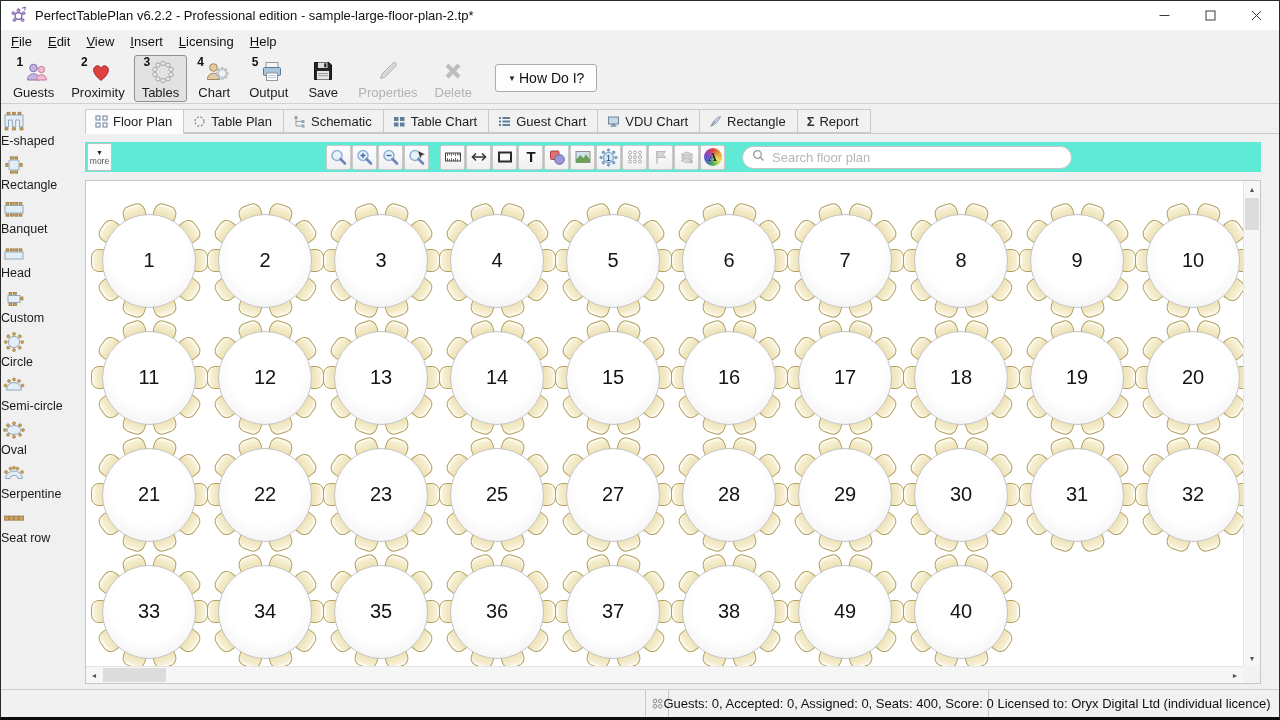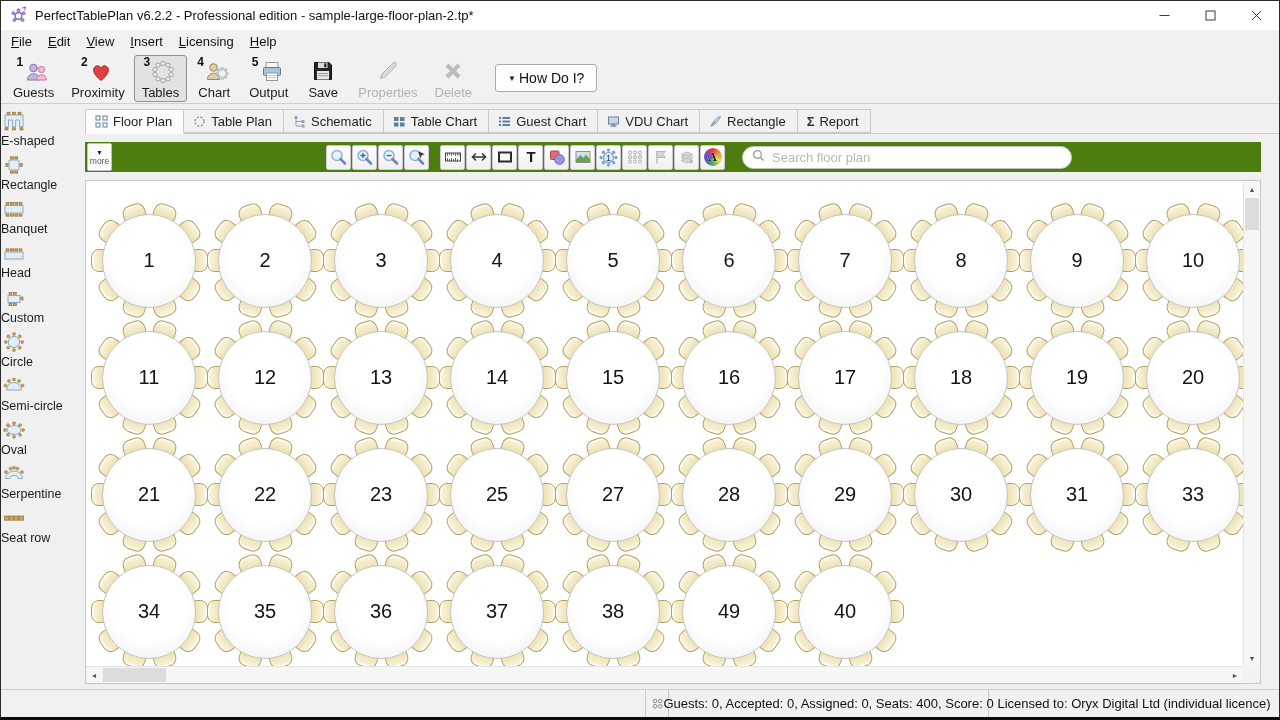--- a/index.html
+++ b/index.html
@@ -38,21 +38,21 @@
   .shape-label{font-size:12.5px;color:#1a1a1a;line-height:1.45;white-space:nowrap;}
   .main{flex:1;display:flex;flex-direction:column;background:#f0f0f0;min-width:0;gap:8px;}
   
   .tabbar{height:25px;margin-top:4px;display:flex;align-items:flex-end;border-bottom:1px solid #c9c9c9;flex:0 0 auto;}
   .tab{display:inline-flex;align-items:center;gap:5px;padding:0 11px 0 9px;font-size:13px;color:#222;height:24px;
     background:#f1f1f1;border:1px solid #c9c9c9;box-sizing:border-box;margin-right:-1px;position:relative;}
   .tab.active{background:#fcfcfc;border-bottom:1px solid #fcfcfc;margin-bottom:-1px;height:25px;z-index:2;}
   .tab-icon{display:flex;align-items:center;}
   .sigma{font-size:13px;font-weight:bold;color:#333;}
   
-  .toolbar2{height:30px;background:#4d7c0f;display:flex;align-items:center;margin-right:18px;flex:0 0 auto;}
+  .toolbar2{height:30px;background:#5eead4;display:flex;align-items:center;margin-right:18px;flex:0 0 auto;}
   .more-btn{margin-left:2px;width:23px;height:26px;border:1px solid #c3c3c3;border-radius:2px;background:#fbfbfb;
     display:flex;flex-direction:column;align-items:center;justify-content:center;line-height:1;}
   .more-btn .caret{margin:0 0 1px 0;font-size:7px;}
   .more-label{font-size:8.5px;color:#555;}
   .zoom-group{margin-left:214px;display:flex;}
   .tool-group{margin-left:10px;display:flex;}
   .tool-btn{width:25px;height:25px;border:1px solid #cacaca;border-radius:2px;background:linear-gradient(#fefefe,#f0f0f0);
     display:flex;align-items:center;justify-content:center;margin-right:1px;box-sizing:border-box;}
   .rainbow{width:18px;height:18px;border-radius:50%;display:flex;align-items:center;justify-content:center;
     background:conic-gradient(#e04040,#e0a040,#e8e050,#50b050,#4060d0,#9040c0,#e04040);}
@@ -1097,20 +1097,35 @@
               <div class="chair" style="transform:rotate(-54deg) translateY(-51px)"></div>
               <div class="chair" style="transform:rotate(-18deg) translateY(-51px)"></div>
               <div class="chair" style="transform:rotate(18deg) translateY(-51px)"></div>
               <div class="chair" style="transform:rotate(54deg) translateY(-51px)"></div>
               <div class="chair" style="transform:rotate(90deg) translateY(-51px)"></div>
               <div class="chair" style="transform:rotate(126deg) translateY(-51px)"></div>
               <div class="chair" style="transform:rotate(162deg) translateY(-51px)"></div>
               <div class="chair" style="transform:rotate(198deg) translateY(-51px)"></div>
               <div class="chair" style="transform:rotate(234deg) translateY(-51px)"></div>
               <div class="plate">
+                <span class="table-number">32</span>
+              </div>
+            </div>
+            <div class="table-cell">
+              <div class="chair" style="transform:rotate(-90deg) translateY(-51px)"></div>
+              <div class="chair" style="transform:rotate(-54deg) translateY(-51px)"></div>
+              <div class="chair" style="transform:rotate(-18deg) translateY(-51px)"></div>
+              <div class="chair" style="transform:rotate(18deg) translateY(-51px)"></div>
+              <div class="chair" style="transform:rotate(54deg) translateY(-51px)"></div>
+              <div class="chair" style="transform:rotate(90deg) translateY(-51px)"></div>
+              <div class="chair" style="transform:rotate(126deg) translateY(-51px)"></div>
+              <div class="chair" style="transform:rotate(162deg) translateY(-51px)"></div>
+              <div class="chair" style="transform:rotate(198deg) translateY(-51px)"></div>
+              <div class="chair" style="transform:rotate(234deg) translateY(-51px)"></div>
+              <div class="plate">
                 <span class="table-number">33</span>
               </div>
             </div>
             <div class="table-cell">
               <div class="chair" style="transform:rotate(-90deg) translateY(-51px)"></div>
               <div class="chair" style="transform:rotate(-54deg) translateY(-51px)"></div>
               <div class="chair" style="transform:rotate(-18deg) translateY(-51px)"></div>
               <div class="chair" style="transform:rotate(18deg) translateY(-51px)"></div>
               <div class="chair" style="transform:rotate(54deg) translateY(-51px)"></div>
               <div class="chair" style="transform:rotate(90deg) translateY(-51px)"></div>

